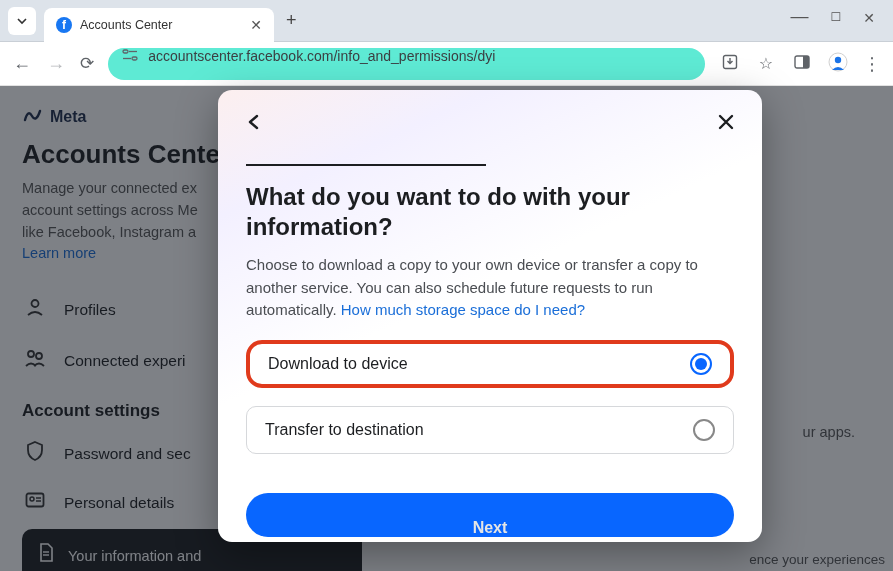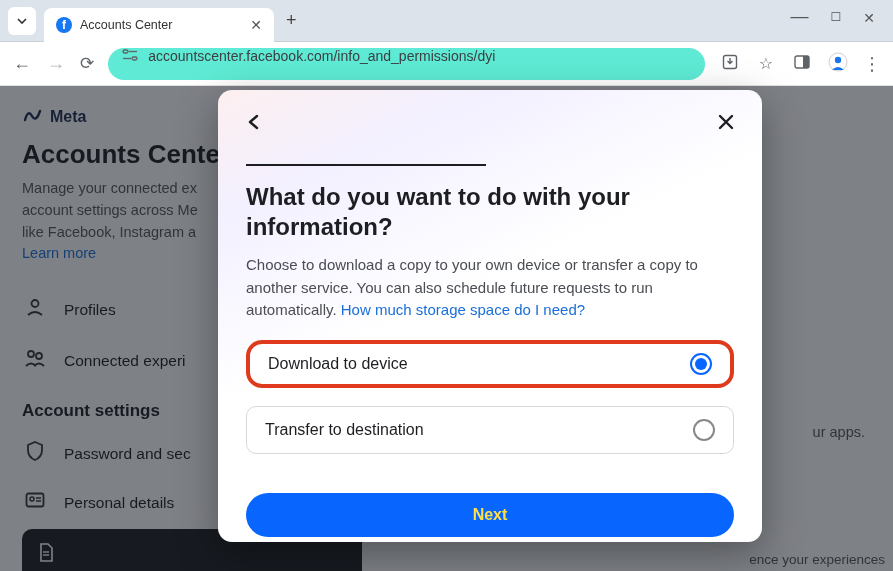--- a/index.html
+++ b/index.html
@@ -69,21 +69,21 @@
   .sidebar-list { margin-top: 26px; display:flex; flex-direction:column; gap: 14px;}
   .sidebar-item { display:flex; align-items:center; gap:16px; font-size:15.5px; color:#1c1e21; padding: 6px 0; cursor:pointer;}
   .sidebar-item .s-icon { width:26px; text-align:center; font-size:18px; color:#333;}
   .section-head { font-weight:700; font-size:17px; margin-top:22px; color:#1c1e21;}
   .dark-card {
     margin-top: 10px; background:#1c1e21; color:#fff; border-radius:10px;
     padding: 14px 16px; display:flex; align-items:center; gap:14px; font-size:14.5px; width: 340px;
   }
   .dark-card .s-icon { font-size:18px;}
   .right-fragment {
-      position:absolute; right: 28px; top: 338px; color:#555; font-size:14.5px;
+      position:absolute; right: 38px; top: 338px; color:#555; font-size:14.5px;
   }
   .right-fragment2 {
       position:absolute; right: 8px; bottom: 4px; color:#555; font-size:13.5px;
   }
 
   
   .dim {
     position:absolute; top:86px; left:0; right:0; bottom:0;
     background: rgba(20,25,35,0.55);
   }
@@ -120,23 +120,23 @@
     width: 22px; height:22px; border-radius:50%;
     border: 2px solid #888;
     display:flex; align-items:center; justify-content:center;
   }
   .radio.checked { border-color:#0866ff;}
   .radio.checked::after {
     content:""; width:12px; height:12px; border-radius:50%; background:#0866ff;
   }
   .next-btn {
     margin-top: auto;
-    height: 44px; background:#0866ff; color:#fde047; border:none;
+    height: 44px; background:#0866ff; color:#e5e5e5; border:none;
     border-radius: 22px; font-size:16px; font-weight:700; cursor:pointer;
-    display:flex; align-items:center; justify-content:center;
+    display:flex; align-items:flex-end; justify-content:center;
   }
 </style>
 </head>
 <body>
 
 <div class="browser-top">
   <div class="tab-dropdown">
     <svg width="10" height="10" viewBox="0 0 10 10">
         <path d="M1 3 L5 7 L9 3" stroke="#333" stroke-width="1.6" fill="none"></path>
       </svg>
@@ -252,20 +252,21 @@
     </div>
   </div>
   <div class="dark-card">
     <span class="s-icon">
       <svg width="16" height="20" viewBox="0 0 16 20">
           <path d="M3 1 h7 l4 4 v13 H3 Z" fill="none" stroke="#fff" stroke-width="1.6"></path>
           <line x1="5" y1="9" x2="11" y2="9" stroke="#fff" stroke-width="1.4"></line>
           <line x1="5" y1="12" x2="11" y2="12" stroke="#fff" stroke-width="1.4"></line>
         </svg>
     </span>
+    <span>Your information and</span>
   </div>
   <div class="right-fragment">ur apps.</div>
   <div class="right-fragment2">ence your experiences</div>
 </div>
 
 <div class="dim"></div>
 
 <div class="modal">
   <div class="modal-top">
     <span class="back">

